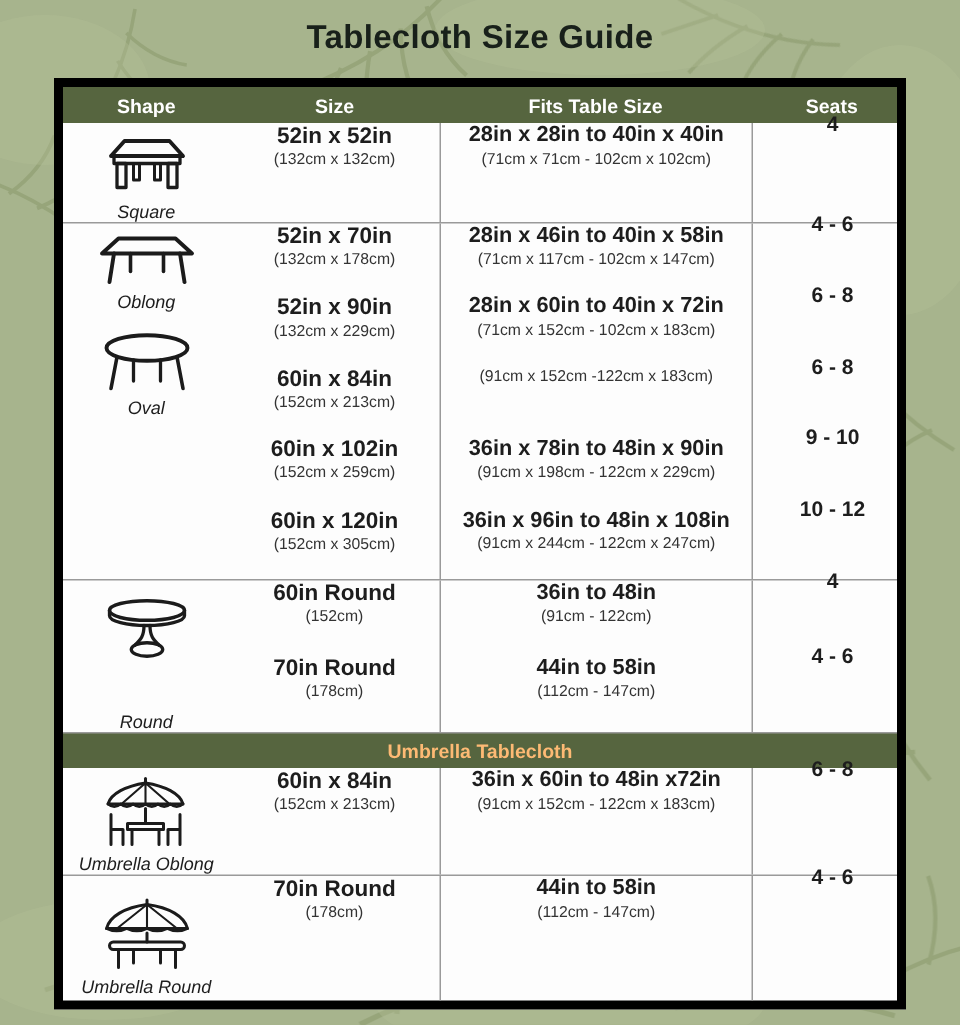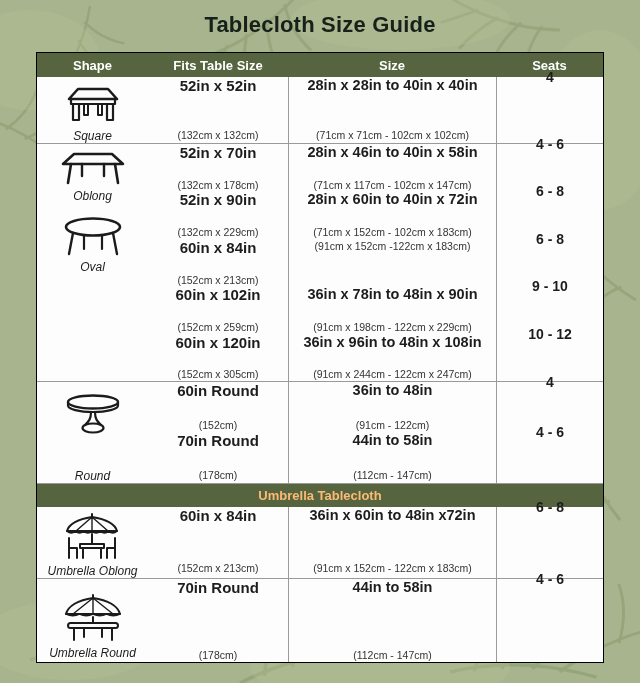--- a/index.html
+++ b/index.html
@@ -12,33 +12,33 @@
     overflow: hidden;
   }
   .bg-leaves { position:absolute; left:0; top:0; width:640px; height:683px; z-index:0; }
   .page-title {
     position:absolute; top:12px; left:0; width:640px;
     text-align:center; font-size:22px; font-weight:bold; color:#18201a;
     letter-spacing:.2px; z-index:2;
   }
   .guide {
     position:absolute; left:36px; top:52px; width:568px; z-index:2;
-    background:#fdfdfd; border:1px solid #000000;
+    background:#fdfdfd; border:6px solid #000000;
   }
   .grid4 { display:grid; grid-template-columns:111px 140px 208px 107px; }
   .thead {
     background:#56653f; color:#fff; height:24px;
     align-items:center; text-align:center; font-size:13px; font-weight:bold;
   }
   .section { border-top:1px solid #9a9a9a; }
   .section.no-top { border-top:none; }
   .cell { min-width:0; }
   .fits-cell, .seats-cell { border-left:1px solid #9a9a9a; }
   .entry {
-    display:flex; flex-direction:column; align-items:center; justify-content:space-between;
+    display:flex; flex-direction:column; align-items:center; justify-content:flex-start;
     text-align:center;
   }
   .s1 .entry { height:65px; }
   .s2 .entry { height:47.4px; }
   .s3 .entry { height:50px; }
   .s4 .entry { height:68px; }
   .s5 .entry { height:83px; }
   .main-txt { font-size:15px; font-weight:bold; color:#1d1d1d; line-height:1.15; }
   .fits-cell .main-txt { font-size:14.5px; }
   .sub-txt { font-size:10.5px; color:#333; margin-top:2px; line-height:1.1; }
@@ -92,22 +92,22 @@
     <ellipse cx="400" cy="20" rx="110" ry="30"></ellipse>
   </g>
 </svg>
 
 <h1 class="page-title">Tablecloth Size Guide</h1>
 
 <div class="guide">
 
   <div class="thead grid4">
     <div>Shape</div>
+    <div>Size</div>
     <div>Fits Table Size</div>
-    <div>Size</div>
     <div>Seats</div>
   </div>
 
   <div class="section no-top grid4 s1">
     <div class="cell shape-cell">
       <div class="shape-block">
         <svg class="icon-svg" width="66" height="42" viewBox="0 0 64 42">
           <path d="M17,4 h30 l9,10 h-48 z" stroke-width="2.6"></path>
           <rect x="10" y="14" width="44" height="5" stroke-width="2.2"></rect>
           <rect x="12" y="19" width="6" height="16" stroke-width="2.2"></rect>

